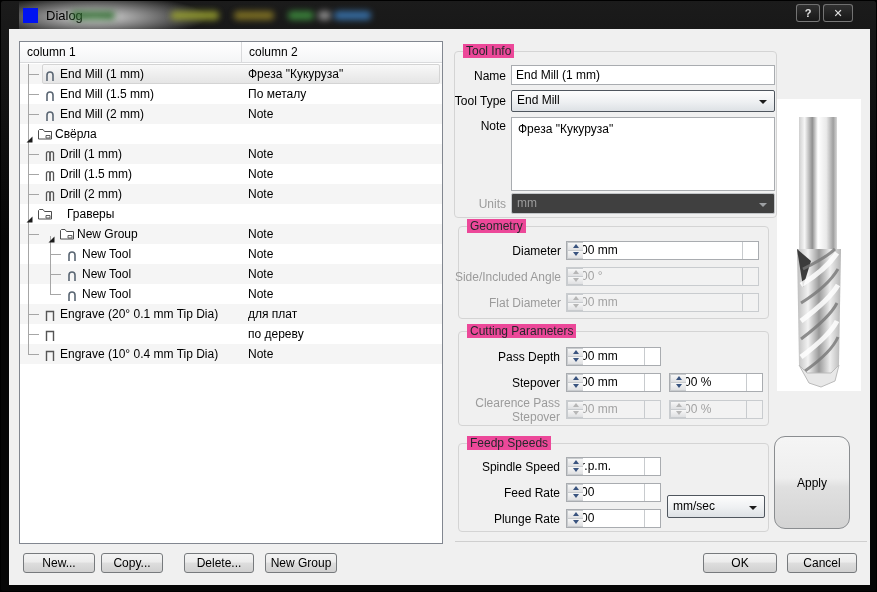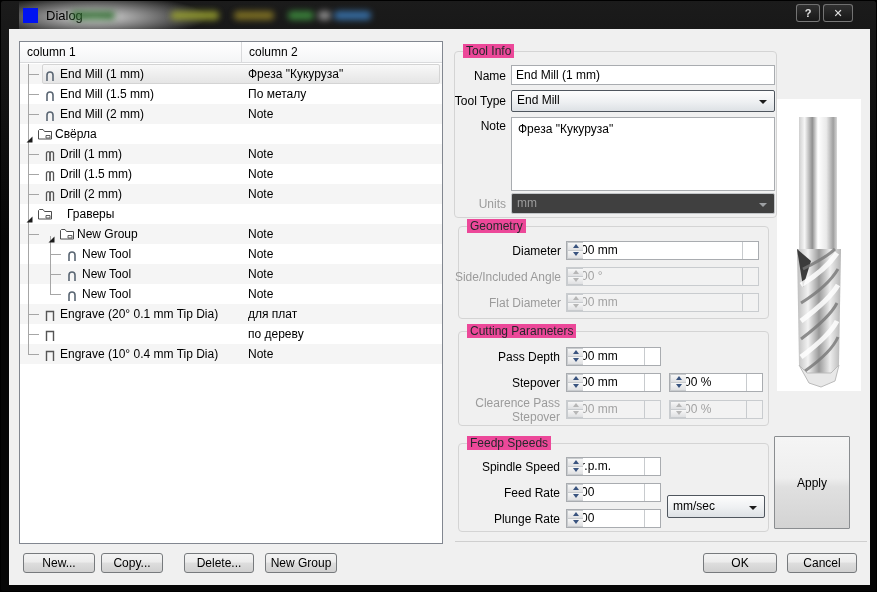--- a/index.html
+++ b/index.html
@@ -61,21 +61,21 @@
        border-left:3px solid transparent;border-right:3px solid transparent;border-bottom:4px solid #39537e;}
   .ard{position:absolute;left:50%;top:50%;margin:-2px 0 0 -3px;width:0;height:0;
        border-left:3px solid transparent;border-right:3px solid transparent;border-top:4px solid #39537e;}
   .spin.dis{background:#f2f2f2;border-color:#c9cccf;}
   .spin.dis .sval{color:#a3a3a3;}
   .spin.dis .aru{border-bottom-color:#b6b6b6;}
   .spin.dis .ard{border-top-color:#b6b6b6;}
   
   .btn{position:absolute;height:20px;border:1px solid #777a7d;border-radius:3px;text-align:center;line-height:18px;
        background:linear-gradient(#f3f3f3,#ececec 45%,#dedede 50%,#d0d0d0);color:#000;}
-  .applybtn{position:absolute;left:765px;top:407px;width:76px;height:93px;border:1px solid #8a8d90;border-radius:1px;
+  .applybtn{position:absolute;left:765px;top:407px;width:76px;height:93px;border:1px solid #8a8d90;border-radius:11px;
        background:linear-gradient(#f5f5f5,#eeeeee 45%,#e0e0e0 55%,#d3d3d3);text-align:center;line-height:93px;}
   .sep{position:absolute;left:446px;top:512px;width:412px;height:1px;background:#cfcfcf;}
   .toolimg{position:absolute;left:768px;top:70px;width:84px;height:292px;background:#fff;}
 </style>
 </head>
 <body>
 
 <div class="window">
   <div class="titlebar">
     <div class="tglow"></div>

